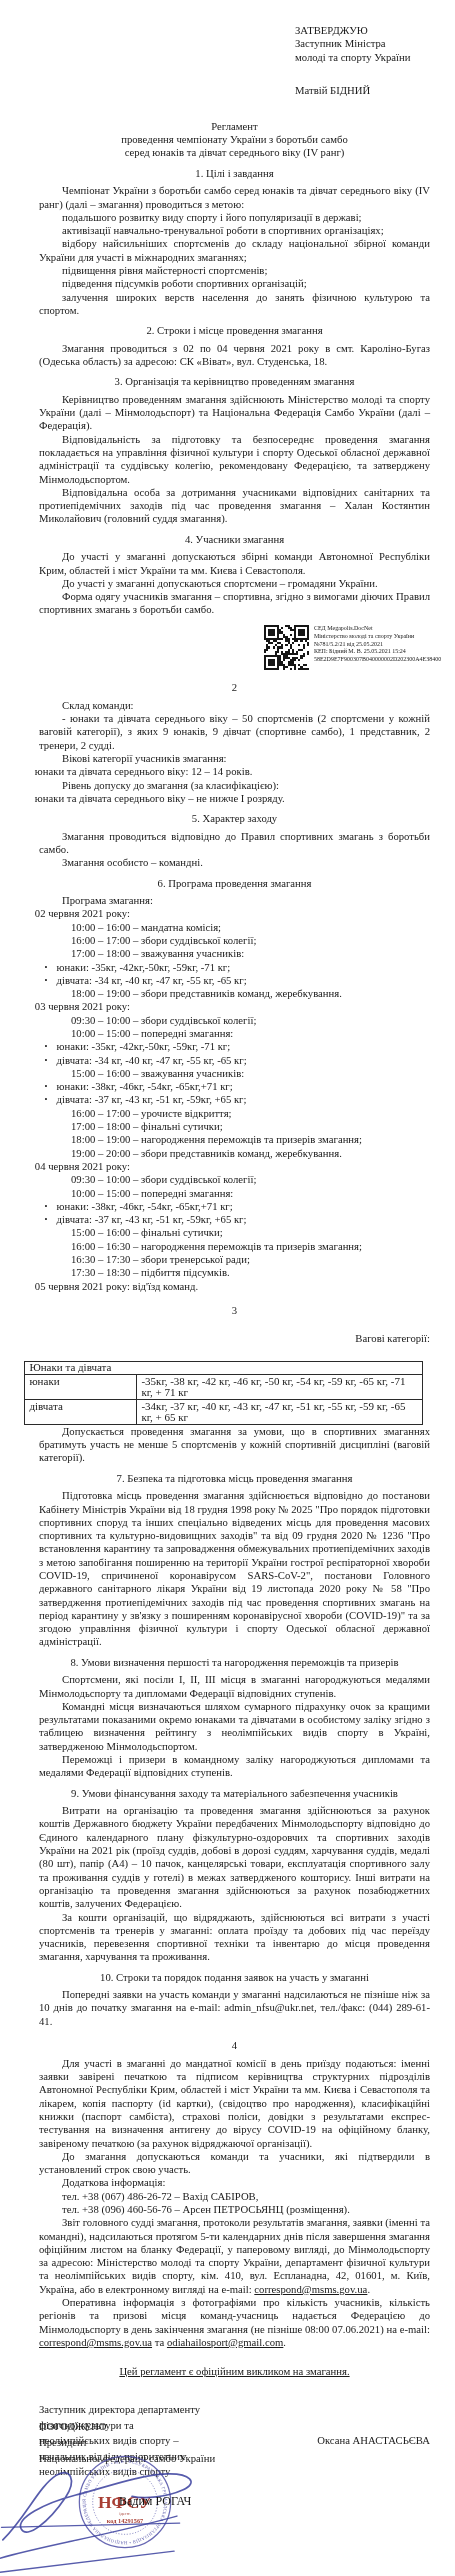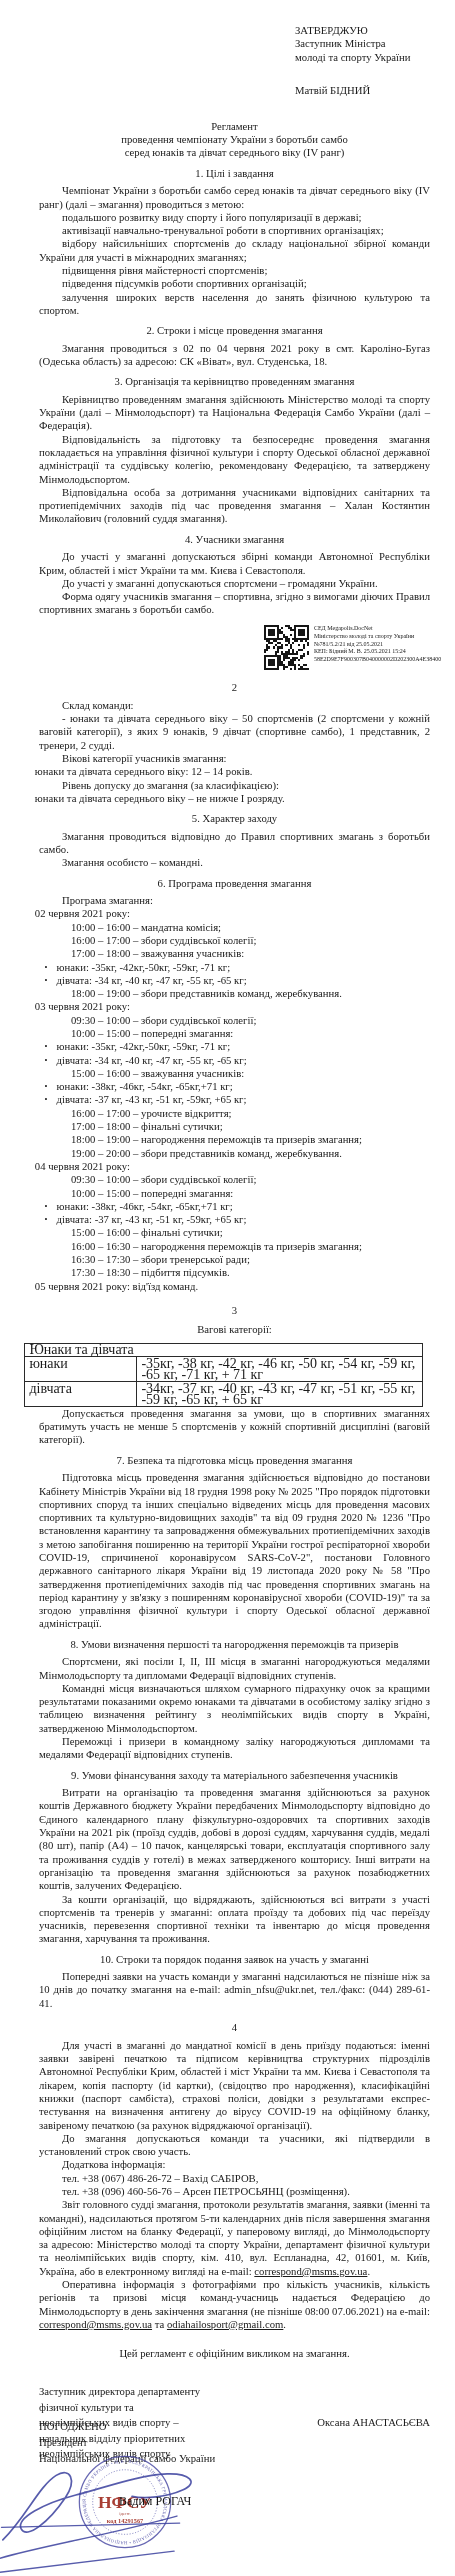--- a/index.html
+++ b/index.html
@@ -10,29 +10,29 @@
   .approval{margin-left:256px}
   .approval-name{margin-top:19.7px}
   .doc-title{text-align:center;margin-top:23px}
   .h{text-align:center;margin:7px 0 4.2px}
   .p{text-align:justify;text-indent:23px}
   .flush{margin-left:-4.2px}
   .time{margin-left:32px}
   .bullet{display:flex;margin-left:5.6px}
   .bullet .dot{width:12px;font-size:8.4px}
   .pagenum{text-align:center;margin:11.2px 0 4.2px}
-  .centerline{text-align:center;margin:6px 0}
+  .centerline{text-align:right;margin:15px 0}
   .qr{display:flex;gap:4.9px;margin:8.4px 0 0 225px;align-items:flex-start}
   .qr svg{flex:0 0 auto}
   .qr-caption{font-size:6px;line-height:7.7px;white-space:nowrap}
-  .wtable{border-collapse:collapse;margin-left:-15.5px;width:399px;font-size:14px;line-height:11.2px}
+  .wtable{border-collapse:collapse;margin-left:-15.5px;width:399px;font-size:11px;line-height:11.2px}
   .wtable td{border:0.7px solid #2a2a2a;padding:0.7px 4.9px;vertical-align:top}
   .wtable td.cat{width:112px}
   .u{text-decoration:underline}
-  .hu{text-align:center;margin-top:15.5px}
+  .hu{text-align:center;text-decoration:underline;margin-top:15.5px}
   .sign{display:flex;justify-content:space-between;align-items:center;margin-top:24px;line-height:15.5px}
   .sign-name{white-space:nowrap}
   .footer{position:absolute;left:0;top:2412px;width:455px;height:164px}
   .approved{padding:5.6px 0 0 39px;line-height:16px}
   .sig-svg{position:absolute;left:0;top:21px}
   .signer{position:absolute;left:119px;top:83px;font-size:12px;color:#111}
 </style>
 </head>
 <body>
 

